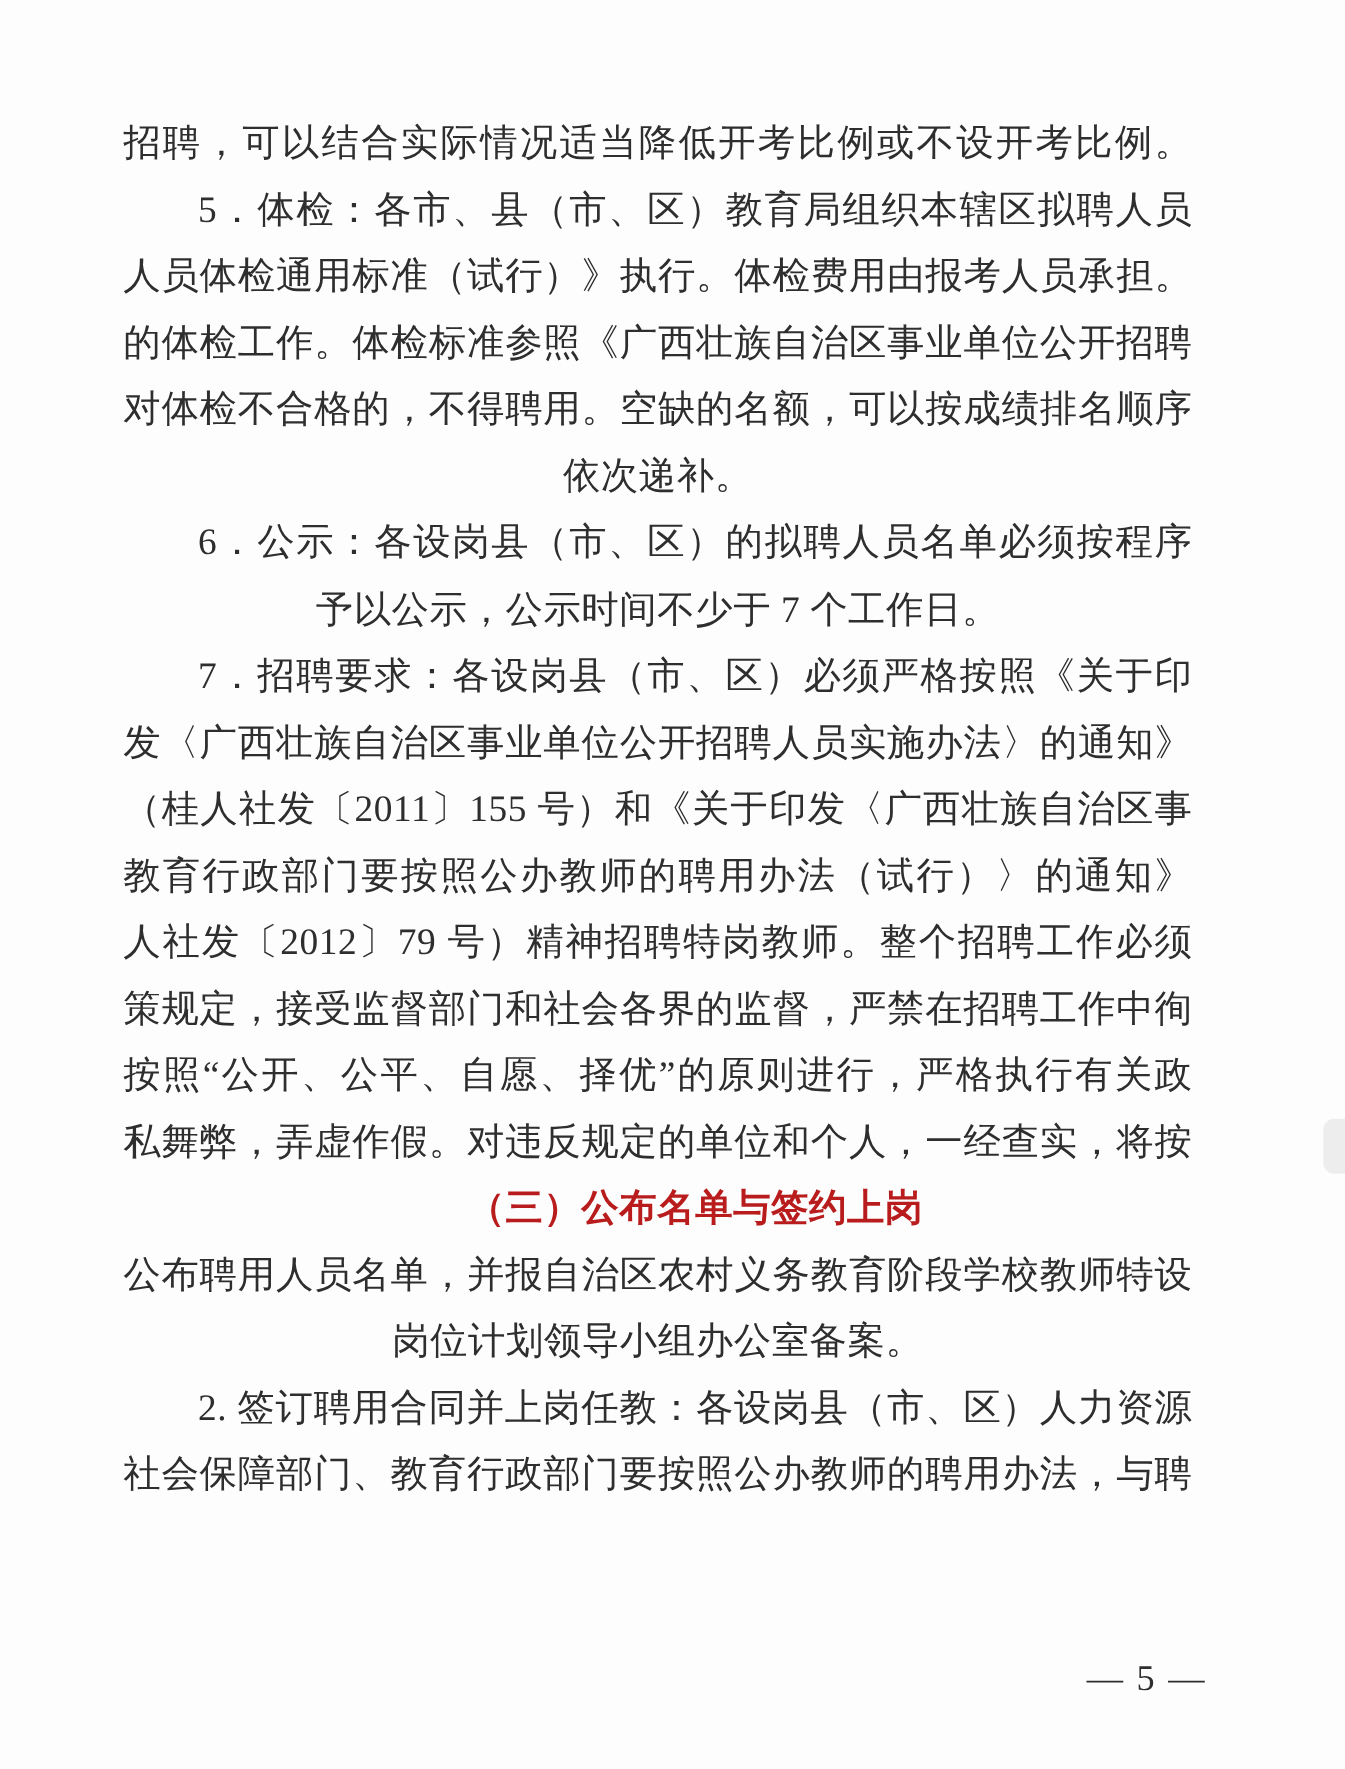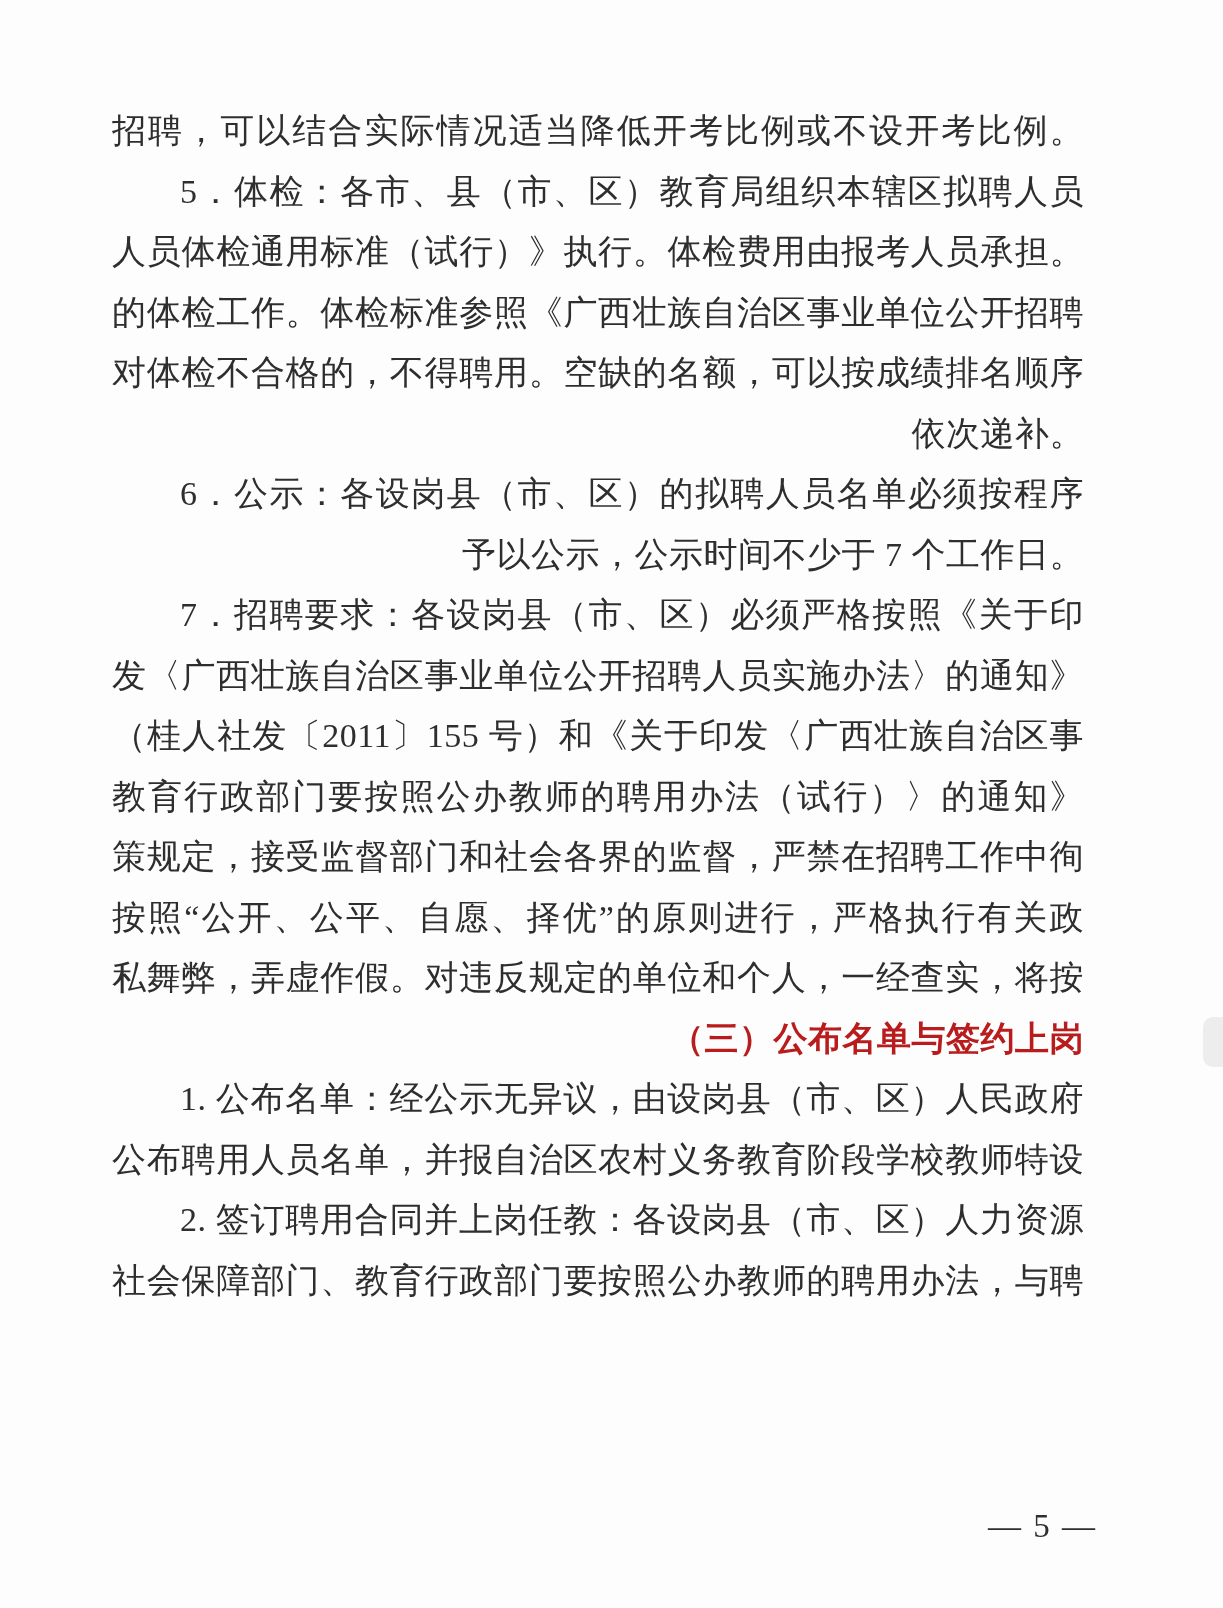--- a/index.html
+++ b/index.html
@@ -20,21 +20,21 @@
     left: 112px;
     top: 101px;
     width: 972px;
     color: #2e2e2e;
   }
   .line {
     font-size: 34px;
     height: 60.5px;
     line-height: 60.5px;
     overflow: hidden;
-    text-align: right;
+    text-align: center;
     letter-spacing: 0.5px;
   }
   .line.fill {
     text-align: justify;
     text-align-last: justify;
     text-justify: inter-character;
   }
   .line.indent { text-indent: 2em; }
   .line.bold { font-weight: bold; color: #b91c1c; }
   .page-number {
@@ -67,24 +67,25 @@
       <div class="line fill">人员体检通用标准（试行）》执行。体检费用由报考人员承担。</div>
       <div class="line fill">的体检工作。体检标准参照《广西壮族自治区事业单位公开招聘</div>
       <div class="line fill">对体检不合格的，不得聘用。空缺的名额，可以按成绩排名顺序</div>
       <div class="line">依次递补。</div>
       <div class="line fill indent">6．公示：各设岗县（市、区）的拟聘人员名单必须按程序</div>
       <div class="line">予以公示，公示时间不少于 7 个工作日。</div>
       <div class="line fill indent">7．招聘要求：各设岗县（市、区）必须严格按照《关于印</div>
       <div class="line fill">发〈广西壮族自治区事业单位公开招聘人员实施办法〉的通知》</div>
       <div class="line fill">（桂人社发〔2011〕155 号）和《关于印发〈广西壮族自治区事</div>
       <div class="line fill">教育行政部门要按照公办教师的聘用办法（试行）〉的通知》（桂</div>
+      <div class="line fill">人社发〔2012〕79 号）精神招聘特岗教师。整个招聘工作必须</div>
       <div class="line fill">策规定，接受监督部门和社会各界的监督，严禁在招聘工作中徇</div>
       <div class="line fill">按照“公开、公平、自愿、择优”的原则进行，严格执行有关政</div>
       <div class="line fill">私舞弊，弄虚作假。对违反规定的单位和个人，一经查实，将按</div>
       <div class="line indent bold">（三）公布名单与签约上岗</div>
-      <div class="line fill indent">1. 公布名单：经公示无异议，由设岗县（市、区）人民政府</div>
       <div class="line fill">公布聘用人员名单，并报自治区农村义务教育阶段学校教师特设</div>
+      <div class="line">岗位计划领导小组办公室备案。</div>
       <div class="line fill indent">2. 签订聘用合同并上岗任教：各设岗县（市、区）人力资源</div>
       <div class="line fill">社会保障部门、教育行政部门要按照公办教师的聘用办法，与聘</div>
     </div>
   <div class="page-number">— 5 —</div>
   <div class="scroll-thumb"></div>
 </div>
 
 </body></html>

